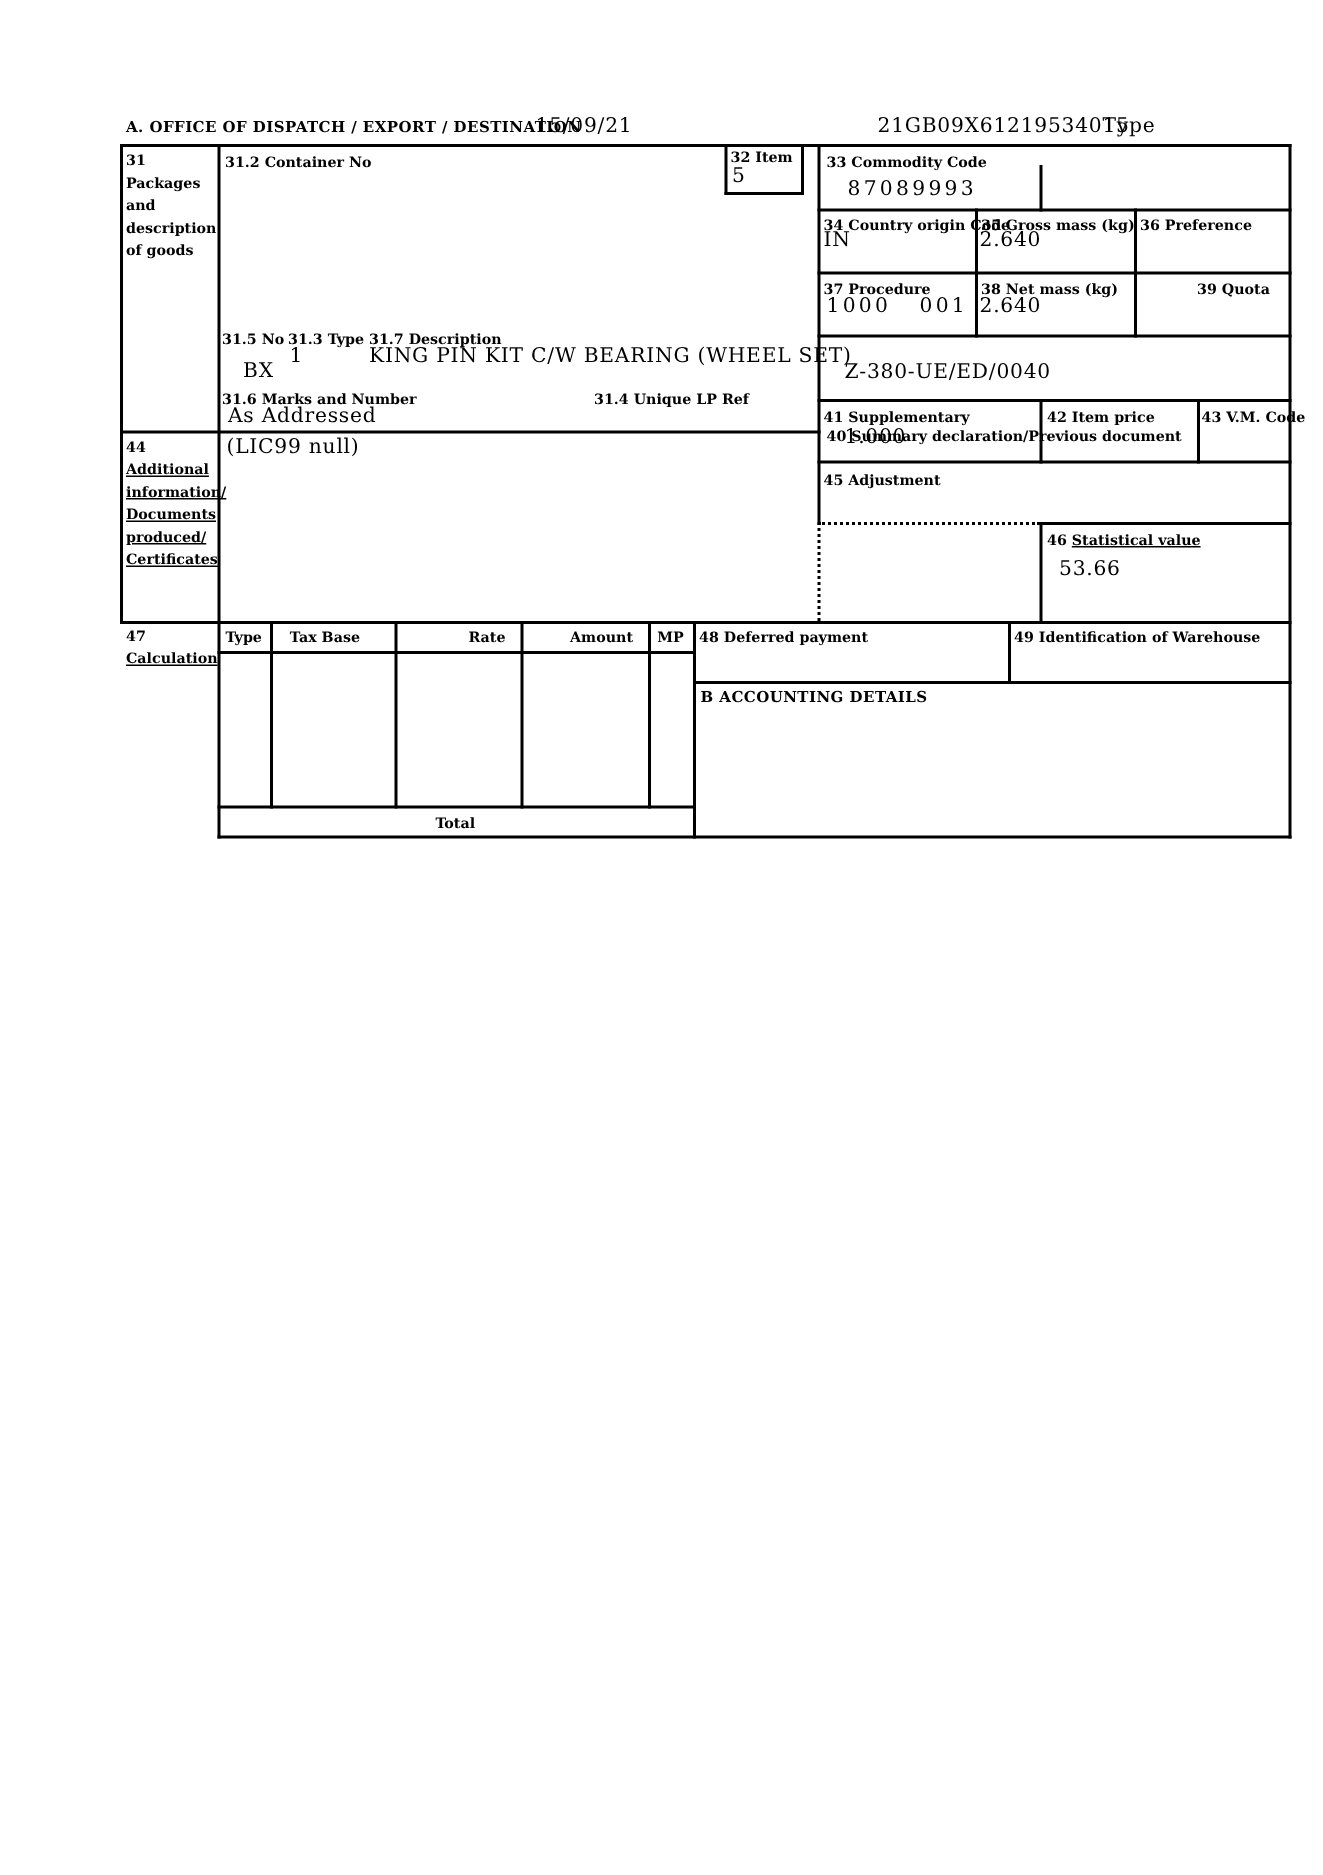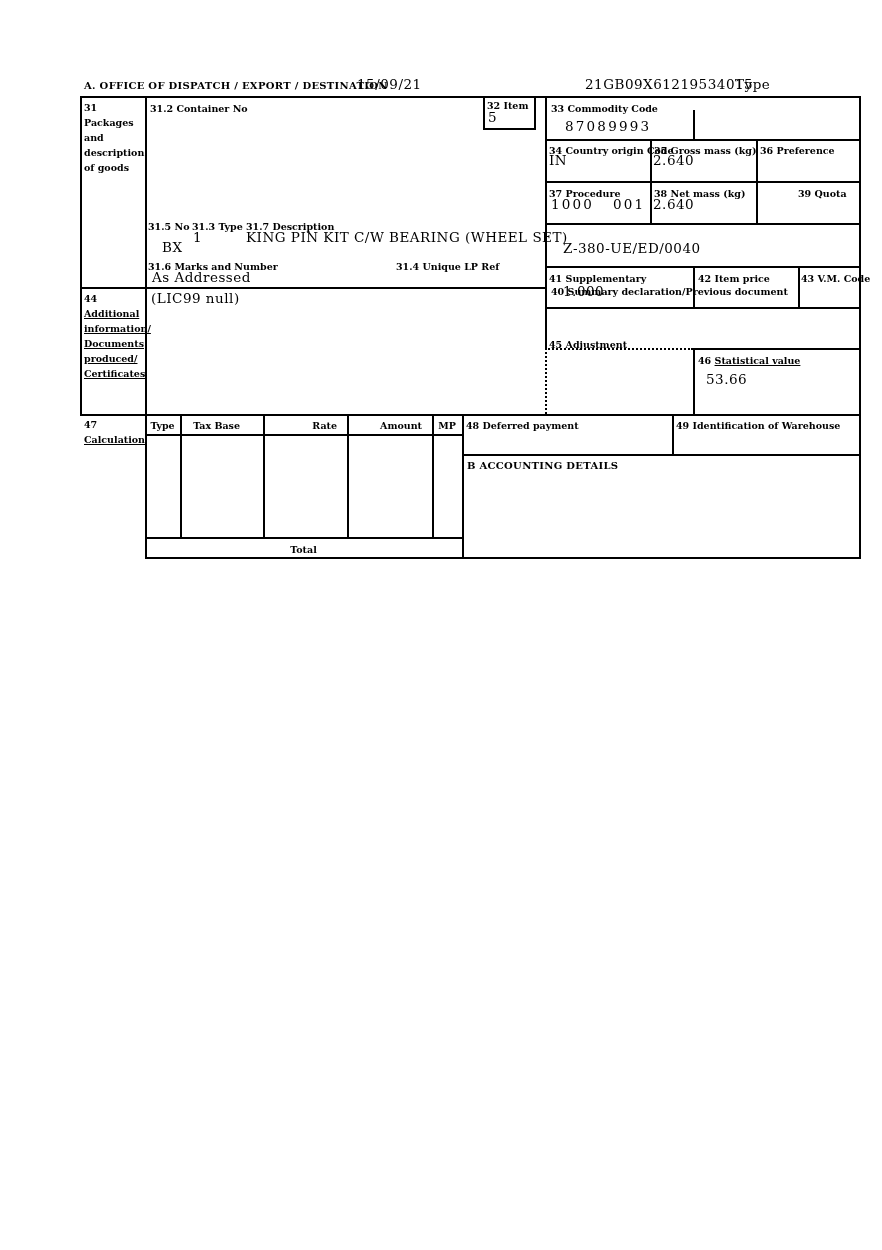--- a/index.html
+++ b/index.html
@@ -92,21 +92,21 @@
   <div class="lbl" style="left:148px; top:259px;">31.6 Marks and Number</div>
   <div class="lbl" style="left:396px; top:259px;text-align:right;">31.4 Unique LP Ref</div>
   <div class="lbl" style="left:551px; top:244px;margin-top:40px;">40 Summary declaration/Previous document</div>
   <div class="lbl" style="left:549px; top:271px;">41 Supplementary</div>
   <div class="lbl" style="left:698px; top:271px;">42 Item price</div>
   <div class="lbl" style="left:801px; top:271px;">43 V.M. Code</div>
   <div class="lbl wrap" style="left:84px; top:291px; width:62px;">
     <span class="blk">44</span>
     <span class="blk ul">Additional information/ Documents produced/ Certificates</span>
   </div>
-  <div class="lbl" style="left:549px; top:313px;margin-top:24px;">45 Adjustment</div>
+  <div class="lbl" style="left:549px; top:313px;">45 Adjustment</div>
   <div class="lbl" style="left:698px; top:353px;">
     <span>46</span>
     <span class="ul">Statistical value</span>
   </div>
   <div class="lbl wrap" style="left:84px; top:417px; width:62px;">
     <span class="blk">47</span>
     <span class="blk ul">Calculation</span>
   </div>
   <div class="lbl" style="left:466px; top:418px;">48 Deferred payment</div>
   <div class="lbl" style="left:676px; top:418px;">49 Identification of Warehouse</div>

